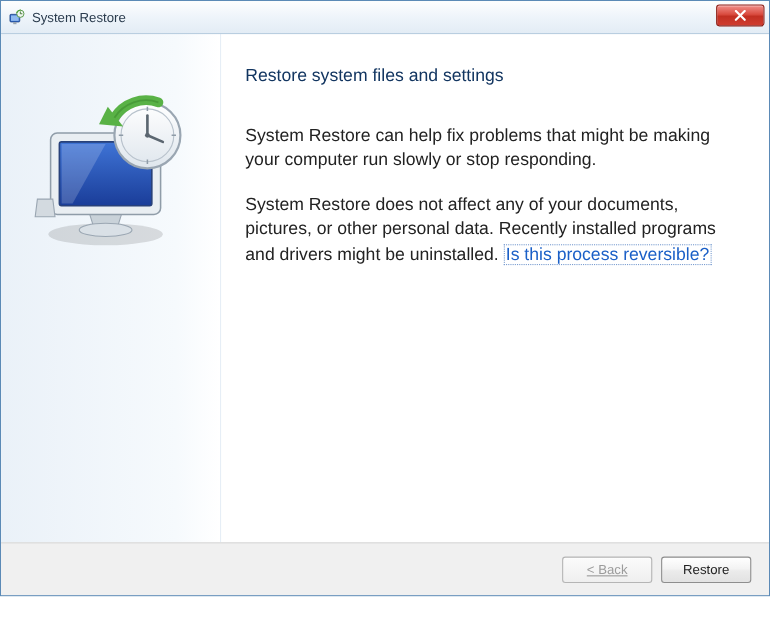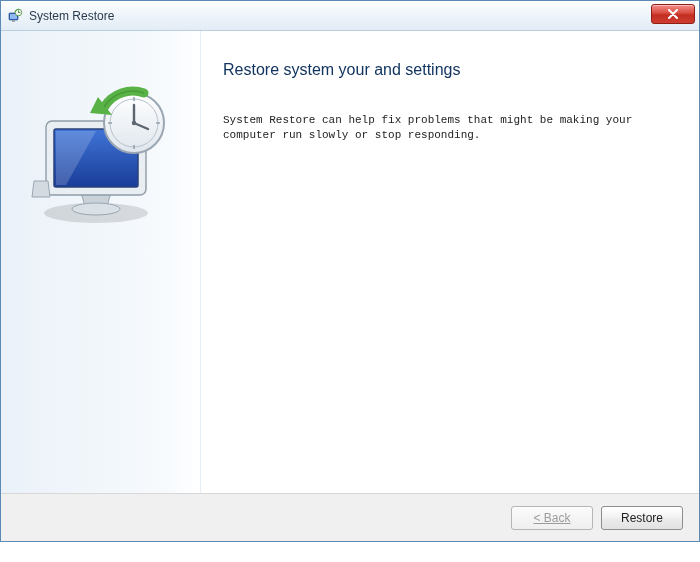--- a/index.html
+++ b/index.html
@@ -73,25 +73,24 @@
       padding: 30px 30px 10px 22px;
       color: #1a1a1a;
     }
     .content h1 {
       font-size: 16px;
       font-weight: normal;
       color: #123560;
       margin-bottom: 34px;
     }
     .content p {
-      font-size: 11px;
+      font-size: 16px;
       line-height: 1.4;
       margin-bottom: 18px;
       color: #222;
-      font-family: Liberation Mono, monospace;
     }
     .content a.help-link {
       color: #1a5fc7;
       text-decoration: none;
       border: 1px dotted #7a9dd0;
       padding: 0 1px;
       cursor: pointer;
     }
     .footer {
       height: 48px;
@@ -197,22 +196,25 @@
           <line x1="130" y1="42" x2="134" y2="42" stroke="#8f9ca8" stroke-width="1.4"></line>
 
           <path d="M78 26 A 34 34 0 0 1 118 12" fill="none" stroke="#59b246" stroke-width="9" stroke-linecap="round"></path>
           <polygon points="72,16 86,34 64,32" fill="#59b246"></polygon>
           <path d="M78 26 A 34 34 0 0 1 118 12" fill="none" stroke="#3e8c2e" stroke-width="1.6" opacity="0.6"></path>
         </svg>
       </div>
     </div>
 
     <div class="content">
-      <h1>Restore system your and settings</h1>
+      <h1>Restore system files and settings</h1>
       <p>System Restore can help fix problems that might be making your computer run slowly or stop responding.</p>
+      <p>
+        <span>System Restore does not affect any of your documents, pictures, or other personal data. Recently installed programs and drivers might be uninstalled. </span><a href="#" class="help-link">Is this process reversible?</a>
+      </p>
     </div>
   </div>
 
   <div class="footer">
     <button class="btn" disabled="">&lt; Back</button>
     <button class="btn">Restore</button>
   </div>
 
 </div>
 

